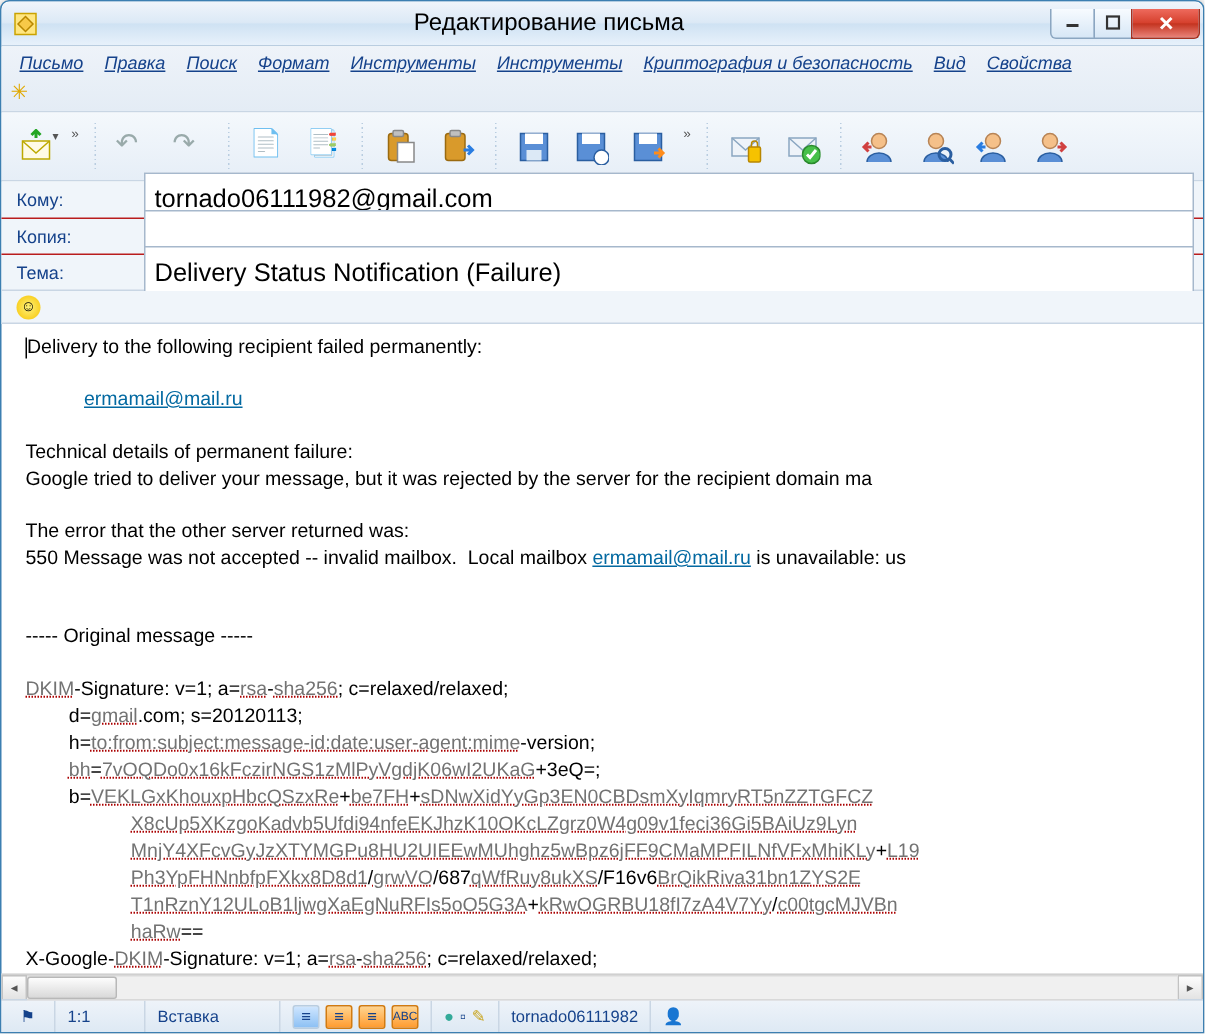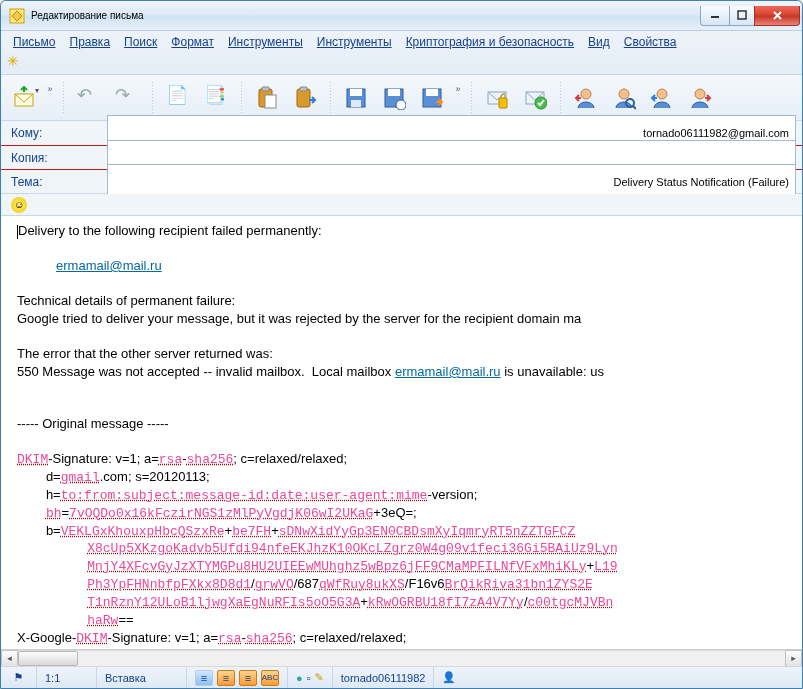--- a/index.html
+++ b/index.html
@@ -1,54 +1,54 @@
 <!DOCTYPE html>
 <html><head>
 <meta charset="utf-8">
 <style>
 * { box-sizing: border-box; margin: 0; padding: 0; font-family: "Segoe UI", Tahoma, sans-serif; }
 body { background: #fff; width: 803px; height: 689px; overflow: hidden; position: relative; }
 
 .window { width: 803px; height: 689px; border: 1px solid #3c7fb1; border-radius: 6px 6px 0 0; background: #fff; display: flex; flex-direction: column; box-shadow: 0 0 6px rgba(0,0,0,.3); }
 .titlebar { height: 30px; background: linear-gradient(#f0f5fb,#dce9f6 48%,#cfe2f3 52%,#e7f1fb); display: flex; align-items: center; padding: 0 0 0 8px; border-bottom: 1px solid #b9cde0; border-radius: 6px 6px 0 0; }
 .titlebar .appicon { width: 16px; height: 16px; margin-right: 6px; display:flex; align-items:center; justify-content:center; }
-.titlebar .title { font-size: 10px; color: #000; flex: 1; }
+.titlebar .title { font-size: 16px; color: #000; flex: 1; text-align: center; }
 .winbtns { display: flex; height: 20px; margin-right: 2px; }
 .winbtn { width: 30px; height: 20px; border: 1px solid #8ba6c1; border-top: none; background: linear-gradient(#f7fbff,#d7e7f6); display:flex; align-items:center; justify-content:center; font-size: 11px; color:#333; margin-left:-1px; }
 .winbtn.max { width: 26px; }
 .winbtn.close { width: 46px; background: linear-gradient(#ee6a5d,#d6412e 48%,#c43420 52%,#e9837a); color:#fff; border-color:#a53020; border-radius: 0 0 4px 0;}
 .winbtn.min { border-radius: 0 0 0 4px;}
 
 .menubar { height: 44px; background: linear-gradient(#eef3f9,#e4ecf5); border-bottom: 1px solid #c9d6e4; padding: 2px 6px; font-size: 12px; }
 .menurow1 { display:flex; gap: 2px; }
-.menuitem { padding: 2px 6px; color:#15428b; cursor: default; }
+.menuitem { padding: 2px 6px; color:#15428b; cursor: default; font-style: italic; }
 .menuitem u { text-decoration: underline; }
 .menurow2 { margin-top: 2px; }
 .menurow2 .gear { width:16px; height:16px; display:inline-block; color:#e0a800; font-size:14px; }
 
 .toolbar { height: 46px; background: linear-gradient(#f4f8fc,#e6eef7); border-bottom: 1px solid #c9d6e4; display:flex; align-items:center; padding: 0 6px; gap: 4px; }
 .tbtn { width: 34px; height: 34px; border: 1px solid transparent; border-radius:3px; display:flex; align-items:center; justify-content:center; position: relative; }
 .tbtn svg, .tbtn .glyph { width: 24px; height: 24px; }
 .tsep { width:1px; height:32px; background: repeating-linear-gradient(#b9cde0,#b9cde0 1px,transparent 1px,transparent 3px); margin: 0 4px; }
 .tbtn .dd { position:absolute; right:1px; top:4px; font-size:8px; color:#555; }
 .chev { width:10px; height:34px; display:flex; align-items:flex-start; justify-content:center; font-size:9px; color:#555; padding-top:3px; }
 
 .fields { border-bottom: 1px solid #c9d6e4; background:#f0f5fa; }
 .frow { display:flex; align-items:center; height:24px; border-top:1px solid #b91c1c; }
 .frow:first-child{border-top:none;}
-.flabel { width:106px; padding-left:10px; font-size:12px; color:#15428b; }
-.finput { flex:1; height:36px; margin:2px 6px 2px 0; border:1px solid #a6b8cc; background:#fff; padding: 0 6px; font-size:11px; color:#000;text-align:right; }
+.flabel { width:95px; padding-left:10px; font-size:12px; color:#15428b; }
+.finput { flex:1; height:36px; margin:2px 6px 2px 0; border:1px solid #a6b8cc; background:#fff; padding: 0 6px; font-size:17px; color:#000; }
 
 .emobar { height:22px; background:#f0f5fa; border-bottom:1px solid #c9d6e4; display:flex; align-items:center; padding-left:10px; }
 .emobar .smile { width:16px; height:16px; border-radius:50%; background: radial-gradient(#fff27a,#f6c200); display:flex; align-items:center; justify-content:center; font-size:10px; }
 
 .editor { flex:1; overflow:auto; position:relative; padding: 6px 10px 0 16px; font-family: "Courier New", monospace; font-size:13px; color:#000; white-space: pre; line-height: 17px; }
 .editor a, .editor .lnk { color:#0369a1; text-decoration: underline; }
 .editor .cursor { display:inline-block; width:1px; height:14px; background:#000; vertical-align:text-bottom; }
-.editor .red { color:#ec4899; text-decoration: underline dotted #aa0000; font-family: Liberation Mono, monospace; }
+.editor .red { color:#737373; text-decoration: underline dotted #aa0000; }
 
 .hscroll { height:17px; background:#efefef; border-top:1px solid #d0d0d0; display:flex; align-items:center; }
 .hscroll .arr { width:17px; height:17px; background:linear-gradient(#fdfdfd,#e3e3e3); border:1px solid #c2c2c2; display:flex; align-items:center; justify-content:center; font-size:9px; color:#555;}
 .hscroll .track { flex:1; background:#f0f0f0; height:17px; position:relative; border-top:1px solid #d9d9d9; border-bottom:1px solid #d9d9d9;}
 .hscroll .thumb { position:absolute; left:0; top:0; bottom:0; width:60px; background:linear-gradient(#fdfdfd,#d9d9d9); border:1px solid #b8b8b8; border-radius:2px;}
 
 .statusbar { height:22px; background:linear-gradient(#eef3f9,#dee9f4); display:flex; align-items:center; font-size:11px; color:#15428b; border-top:1px solid #c9d6e4; }
 .statusbar .cell { padding: 0 8px; border-right:1px solid #c9d6e4; height:100%; display:flex; align-items:center; gap:4px; }
 .sb-btn { width:18px; height:16px; border:1px solid #b9cde0; border-radius:2px; display:inline-flex; align-items:center; justify-content:center; background:linear-gradient(#fff,#e6eef7); }
 .sb-btn.orange { background:linear-gradient(#ffd591,#ff9b2f); border-color:#d17b12; }

